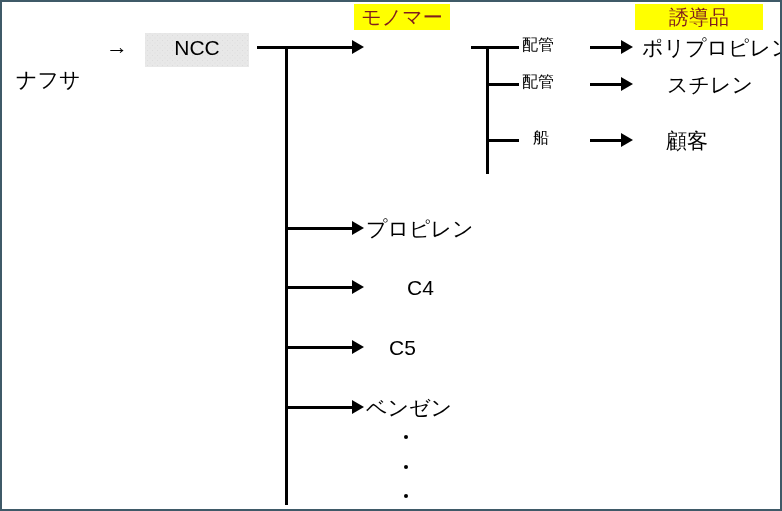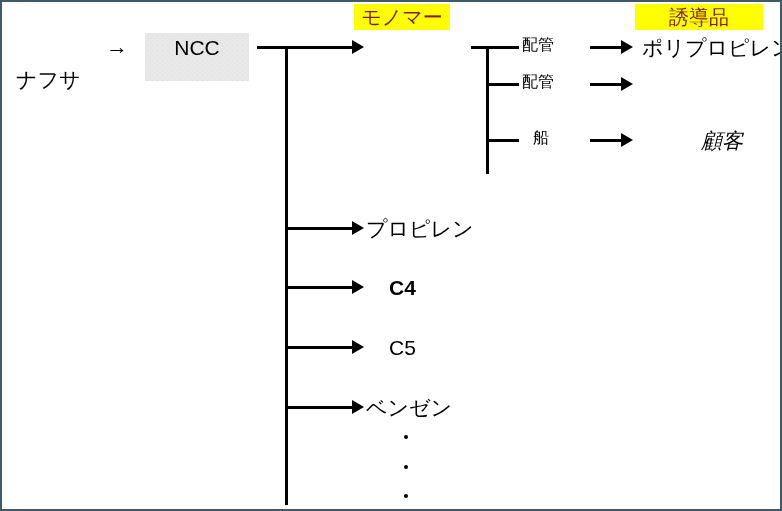--- a/index.html
+++ b/index.html
@@ -42,21 +42,21 @@
     height: 26px;
     white-space: nowrap;
   }
   .ncc-box {
     position: absolute;
     background: #e8e8e8;
     color: #000000;
     font-size: 21px;
     text-align: center;
     line-height: 30px;
-    height: 48px;
+    height: 34px;
     white-space: nowrap;
     background-image:
       radial-gradient(#dcdcdc 0.7px, transparent 0.8px),
       radial-gradient(#dcdcdc 0.7px, transparent 0.8px);
     background-size: 5px 5px, 5px 5px;
     background-position: 0 0, 2.5px 2.5px;
   }
   .thin-arrow {
     position: absolute;
     font-size: 22px;
@@ -111,21 +111,21 @@
 
   <div class="hline" style="left:283px; top:44px; width:68px;"></div>
   <div class="arrowhead" style="left:350px; top:38px;"></div>
 
   <div class="hline" style="left:283px; top:225px; width:68px;"></div>
   <div class="arrowhead" style="left:350px; top:219px;"></div>
   <div class="node txt-lg" style="left:364px; top:216px;">プロピレン</div>
 
   <div class="hline" style="left:283px; top:284px; width:68px;"></div>
   <div class="arrowhead" style="left:350px; top:278px;"></div>
-  <div class="node txt-lg" style="left:387px; top:275px;font-weight:bold;">C4</div>
+  <div class="node txt-lg" style="left:405px; top:275px;">C4</div>
 
   <div class="hline" style="left:283px; top:344px; width:68px;"></div>
   <div class="arrowhead" style="left:350px; top:338px;"></div>
   <div class="node txt-lg" style="left:387px; top:335px;">C5</div>
 
   <div class="hline" style="left:283px; top:404px; width:68px;"></div>
   <div class="arrowhead" style="left:350px; top:398px;"></div>
   <div class="node txt-lg" style="left:364px; top:395px;">ベンゼン</div>
 
   <div class="ellipsis-group">
@@ -140,19 +140,20 @@
   <div class="hline" style="left:484px; top:137px; width:33px;"></div>
 
   <div class="node txt-md" style="left:520px; top:35px;">配管</div>
   <div class="hline" style="left:588px; top:44px; width:32px;"></div>
   <div class="arrowhead" style="left:619px; top:38px;"></div>
   <div class="node txt-lg" style="left:640px; top:35px;">ポリプロピレン</div>
 
   <div class="node txt-md" style="left:520px; top:72px;">配管</div>
   <div class="hline" style="left:588px; top:81px; width:32px;"></div>
   <div class="arrowhead" style="left:619px; top:75px;"></div>
+  <div class="node txt-lg" style="left:665px; top:72px;">スチレン</div>
 
   <div class="node txt-md" style="left:531px; top:128px;">船</div>
   <div class="hline" style="left:588px; top:137px; width:32px;"></div>
   <div class="arrowhead" style="left:619px; top:131px;"></div>
-  <div class="node txt-lg" style="left:699px; top:128px;font-style:italic;">顧客</div>
+  <div class="node txt-lg" style="left:664px; top:128px;">顧客</div>
 
 </div>
 
 </body></html>

